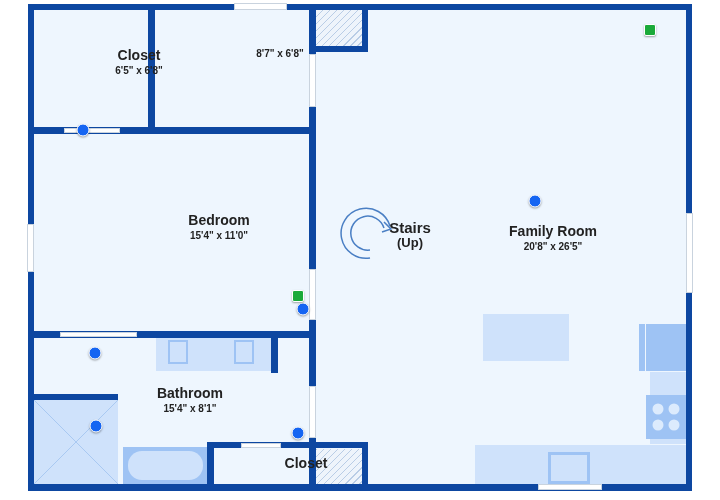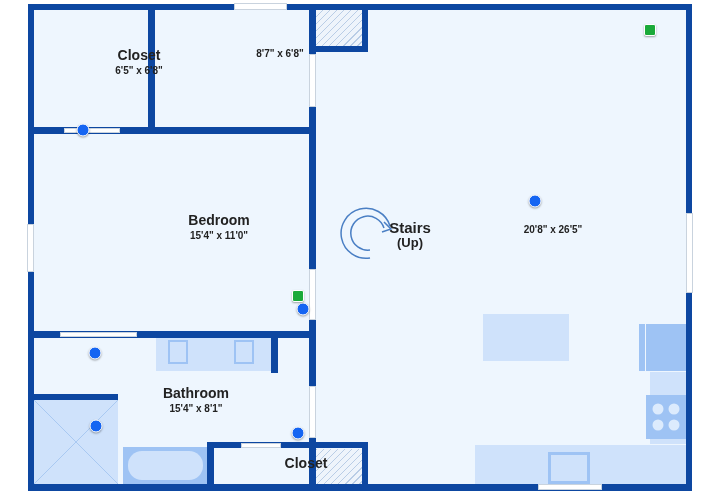--- a/index.html
+++ b/index.html
@@ -85,28 +85,29 @@
   <div class="room-name">Closet</div>
   <div class="room-dim">6'5" x 6'8"</div>
 </div>
 <div class="room-label" style="left:232px;top:47px;">
   <div class="room-dim">8'7" x 6'8"</div>
 </div>
 <div class="room-label" style="left:171px;top:212px;">
   <div class="room-name">Bedroom</div>
   <div class="room-dim">15'4" x 11'0"</div>
 </div>
-<div class="room-label" style="left:148px;top:385px;">
+<div class="room-label" style="left:142px;top:385px;">
   <div class="room-name">Bathroom</div>
   <div class="room-dim">15'4" x 8'1"</div>
 </div>
 <div class="room-label" style="left:258px;top:455px;">
   <div class="room-name">Closet</div>
 </div>
 <div class="room-label" style="left:505px;top:223px;">
+  <div class="room-name">Family Room</div>
   <div class="room-dim">20'8" x 26'5"</div>
 </div>
 
 <svg class="abs" style="left:334px;top:202px;" width="62" height="62">
   <path d="M 36 56 A 25 25 0 1 1 56 24" fill="none" stroke="#4a7fc4" stroke-width="1.5"></path>
   <path d="M 36 48 A 17 17 0 1 1 50 26" fill="none" stroke="#4a7fc4" stroke-width="1.5"></path>
   <path d="M 50 20 L 57 27 L 48 30" fill="none" stroke="#4a7fc4" stroke-width="1.5"></path>
 </svg>
 <div class="room-label" style="left:362px;top:220px;">
   <div class="room-name" style="font-size:15px;line-height:15px;">Stairs</div>

